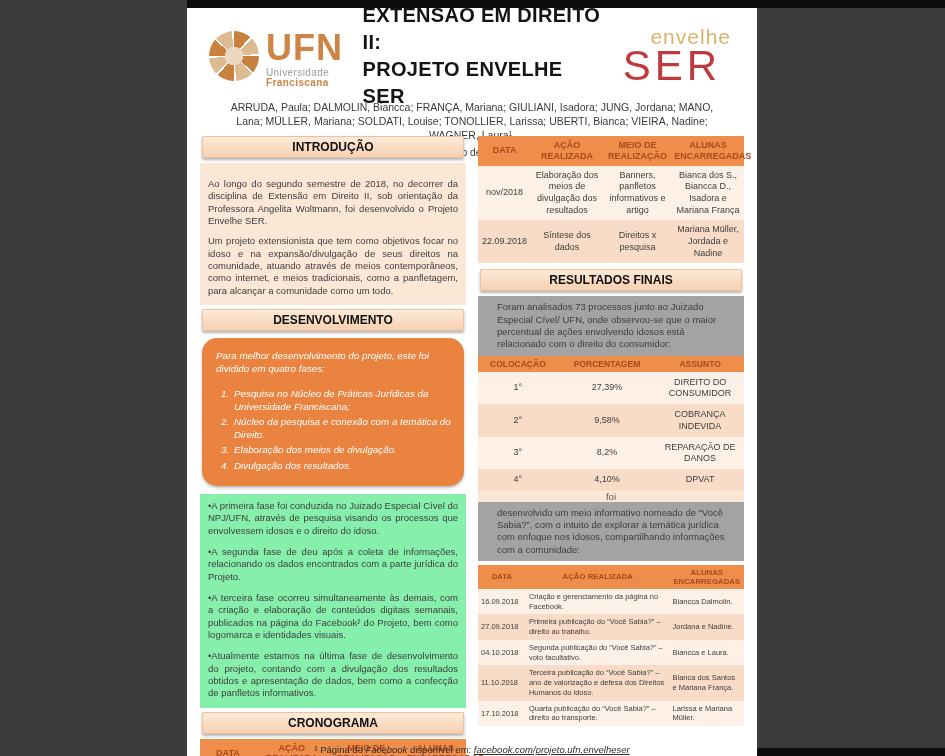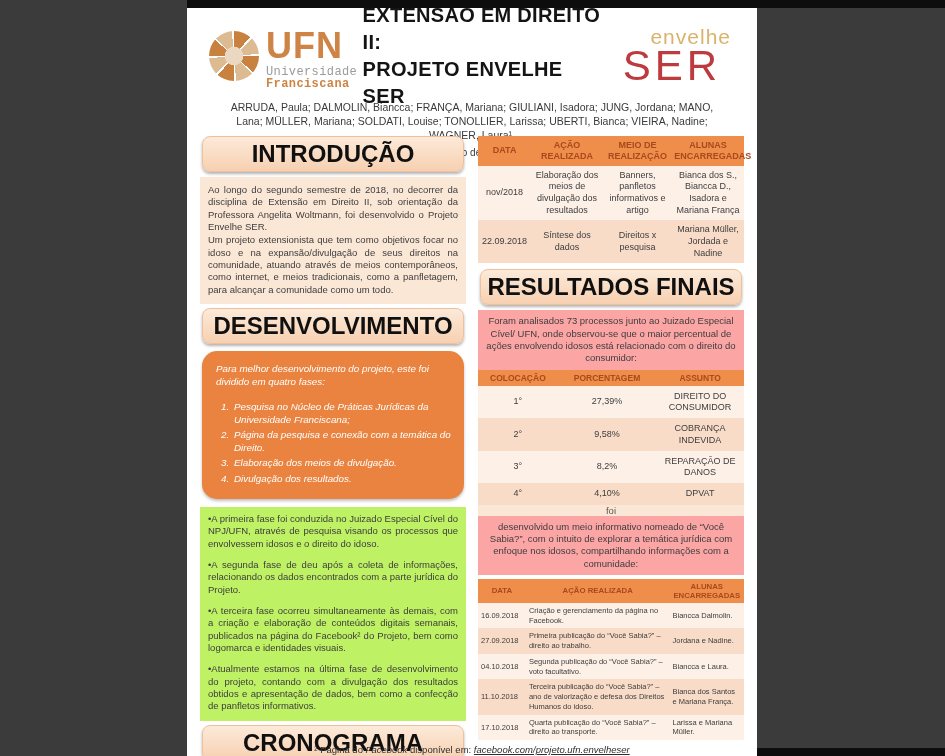--- a/index.html
+++ b/index.html
@@ -16,49 +16,49 @@
   .ufn-logo { display:flex; align-items:center; gap:7px; width:165px; }
   .ufn-flower { width:50px; height:50px; border-radius:50%; flex:0 0 auto;
     background:
       radial-gradient(circle, #ead8c3 0 9px, rgba(0,0,0,0) 9.5px),
       conic-gradient(#c98140 0 40deg,#fff 40deg 45deg,#ddbb92 45deg 85deg,#fff 85deg 90deg,
                      #c98140 90deg 130deg,#fff 130deg 135deg,#ddbb92 135deg 175deg,#fff 175deg 180deg,
                      #c98140 180deg 220deg,#fff 220deg 225deg,#ddbb92 225deg 265deg,#fff 265deg 270deg,
                      #c98140 270deg 310deg,#fff 310deg 315deg,#ddbb92 315deg 355deg,#fff 355deg 360deg); }
   .ufn-words { line-height:1;margin-top:6px; }
   .ufn-acronym { color:#cd8445; font-size:36px; font-weight:bold; letter-spacing:1px; }
-  .ufn-sub { font-size:12px; margin-top:2px; color:#9b9b9b; letter-spacing:.4px;font-family:Liberation Mono, monospace; }
+  .ufn-sub { font-size:10px; margin-top:2px; color:#9b9b9b; letter-spacing:.4px; }
   .ufn-sub .org { color:#cd8445; font-weight:bold; }
 
   .poster-title { text-align:left; font-weight:bold; color:#141414; font-size:20px; line-height:1.35; letter-spacing:.3px; }
 
   .env-logo { width:140px; text-align:center; line-height:1; }
   .env-top { color:#d9b36a; font-size:21px; letter-spacing:1px; font-weight:400; text-align:right; padding-right:6px; }
   .env-bottom { color:#bd3a3f; font-size:42px; letter-spacing:4px; font-weight:400; margin-top:-2px; }
 
   .authors { text-align:center; font-size:10.5px; color:#3a3a3a; line-height:1.35; padding:4px 38px 0; }
   .authors-note { text-align:center; font-size:10px; color:#3a3a3a; margin-top:4px; }
 
   
   .columns { position:absolute; top:128px; left:13px; width:544px; display:flex; gap:12px; }
   .col { width:266px; position:relative; z-index:0; }
 
-  .section-bar { background:linear-gradient(#fcead9,#f7d0b1); border:1px solid #efc09c; border-radius:8px;
-    box-shadow:0 2px 3px rgba(0,0,0,.3); text-align:center; font-weight:bold; font-size:24px; color:#101010;
+  .section-bar { background:linear-gradient(#fcead9,#f7d0b1); border:1px solid #efc09c; border-radius:1px;
+    box-shadow:0 2px 3px rgba(0,0,0,.3); text-align:center; font-weight:bold; font-size:12px; color:#101010;
     padding:3px 0; margin:0 2px 5px; }
 
   .softbox { background:#fbe7d6; padding:7px 8px; font-size:9.5px; color:#3d3d3d; text-align:justify; line-height:1.3; }
-  .softbox p { margin-bottom:1px; }
+  .softbox p { margin-bottom:1px;margin-top:8px; }
 
   .orange-box { background:#e9833f; border-radius:15px; box-shadow:0 2px 3px rgba(0,0,0,.25); color:#fff;
     font-style:italic; font-size:9.8px; line-height:1.35; padding:11px 12px 12px 14px; margin:7px 2px 8px; }
   .orange-box ol { margin:11px 0 0 16px;font-style:italic; }
   .orange-box li { margin-bottom:2px; padding-left:2px; }
 
-  .phases { background:#bef264; padding:6px 8px 8px; font-size:9.5px; color:#3d3d3d; text-align:justify; line-height:1.3; }
+  .phases { background:#86efac; padding:6px 8px 8px; font-size:9.5px; color:#3d3d3d; text-align:justify; line-height:1.3; }
   .phases div { margin-bottom:9px; }
   .phases div:last-child { margin-bottom:0; }
 
   
   table { border-collapse:collapse; width:100%; table-layout:fixed; }
   th { background:#ef8d4a; color:#a8491e; font-weight:bold; text-align:center; vertical-align:middle; }
   td { color:#3d3d3d; vertical-align:middle; }
   tbody tr:nth-child(odd) td { background:#fdf0e7; }
   tbody tr:nth-child(even) td { background:#f8dcc7; }
 
@@ -73,21 +73,21 @@
   .tbl-res th { font-size:8.5px; padding:3px 2px; }
   .tbl-res td { font-size:9px; padding:5px 3px; text-align:center; line-height:1.25; }
   .tbl-res th:nth-child(1){width:30%} .tbl-res th:nth-child(2){width:37%} .tbl-res th:nth-child(3){width:33%}
 
   .tbl-pub { position:relative; z-index:1; }
   .tbl-pub th { font-size:7.8px; padding:3px 2px; }
   .tbl-pub td { font-size:7.5px; padding:3px 3px; text-align:left; line-height:1.3; }
   .tbl-pub td:first-child { white-space:nowrap; }
   .tbl-pub th:nth-child(1){width:18%} .tbl-pub th:nth-child(2){width:54%} .tbl-pub th:nth-child(3){width:28%}
 
-  .centerbox { background:#fca5a5; padding:5px 8px; font-size:9.5px; color:#3d3d3d; text-align:center; line-height:1.3; }
+  .centerbox { background:#a3a3a3; padding:5px 19px; font-size:9.5px; color:#3d3d3d; text-align:left; line-height:1.3; }
   .hidden-line { position:relative; z-index:-1; margin-top:-11px; font-size:9.5px; color:#555;
     text-align:center; background:#fbe7d6; padding:0 6px; } .gap4{height:4px} .gap6{height:6px}
 
   
   .poster-footer { position:absolute; left:0; bottom:1px; width:100%; text-align:center; font-size:9.5px; color:#2e2e2e; }
   .poster-footer .fb { font-style:italic; }
   .poster-footer a { color:#2e2e2e; font-style:italic; text-decoration:underline; }
 </style>
 </head>
 <body>
@@ -127,21 +127,21 @@
           <p>Ao longo do segundo semestre de 2018, no decorrer da disciplina de Extensão em Direito II, sob orientação da Professora Angelita Woltmann, foi desenvolvido o Projeto Envelhe SER.</p>
           <p>Um projeto extensionista que tem como objetivos focar no idoso e na expansão/divulgação de seus direitos na comunidade, atuando através de meios contemporâneos, como internet, e meios tradicionais, como a panfletagem, para alcançar a comunidade como um todo.</p>
         </div>
 
       <div class="gap4"></div>
       <div class="section-bar">DESENVOLVIMENTO</div>
       <div class="orange-box">
         <div>Para melhor desenvolvimento do projeto, este foi dividido em quatro fases:</div>
         <ol>
             <li>Pesquisa no Núcleo de Práticas Jurídicas da Universidade Franciscana;</li>
-            <li>Página da pesquisa e conexão com a temática do Direito.</li>
+            <li>Núcleo da pesquisa e conexão com a temática do Direito.</li>
             <li>Elaboração dos meios de divulgação.</li>
             <li>Divulgação dos resultados.</li>
           </ol>
       </div>
       <div class="phases">
           <div>•A primeira fase foi conduzida no Juizado Especial Cível do NPJ/UFN, através de pesquisa visando  os processos que envolvessem idosos e o direito do idoso.</div>
           <div>•A segunda fase de deu após a coleta de informações, relacionando os dados encontrados com a parte jurídica do Projeto.</div>
           <div>•A terceira fase ocorreu simultaneamente às demais, com a criação e elaboração de conteúdos digitais semanais, publicados na página do Facebook² do Projeto, bem como logomarca e  identidades visuais.</div>
           <div>•Atualmente estamos na última fase de desenvolvimento do projeto, contando com a divulgação dos resultados obtidos e apresentação de dados, bem como a confecção de panfletos informativos.</div>
         </div>

